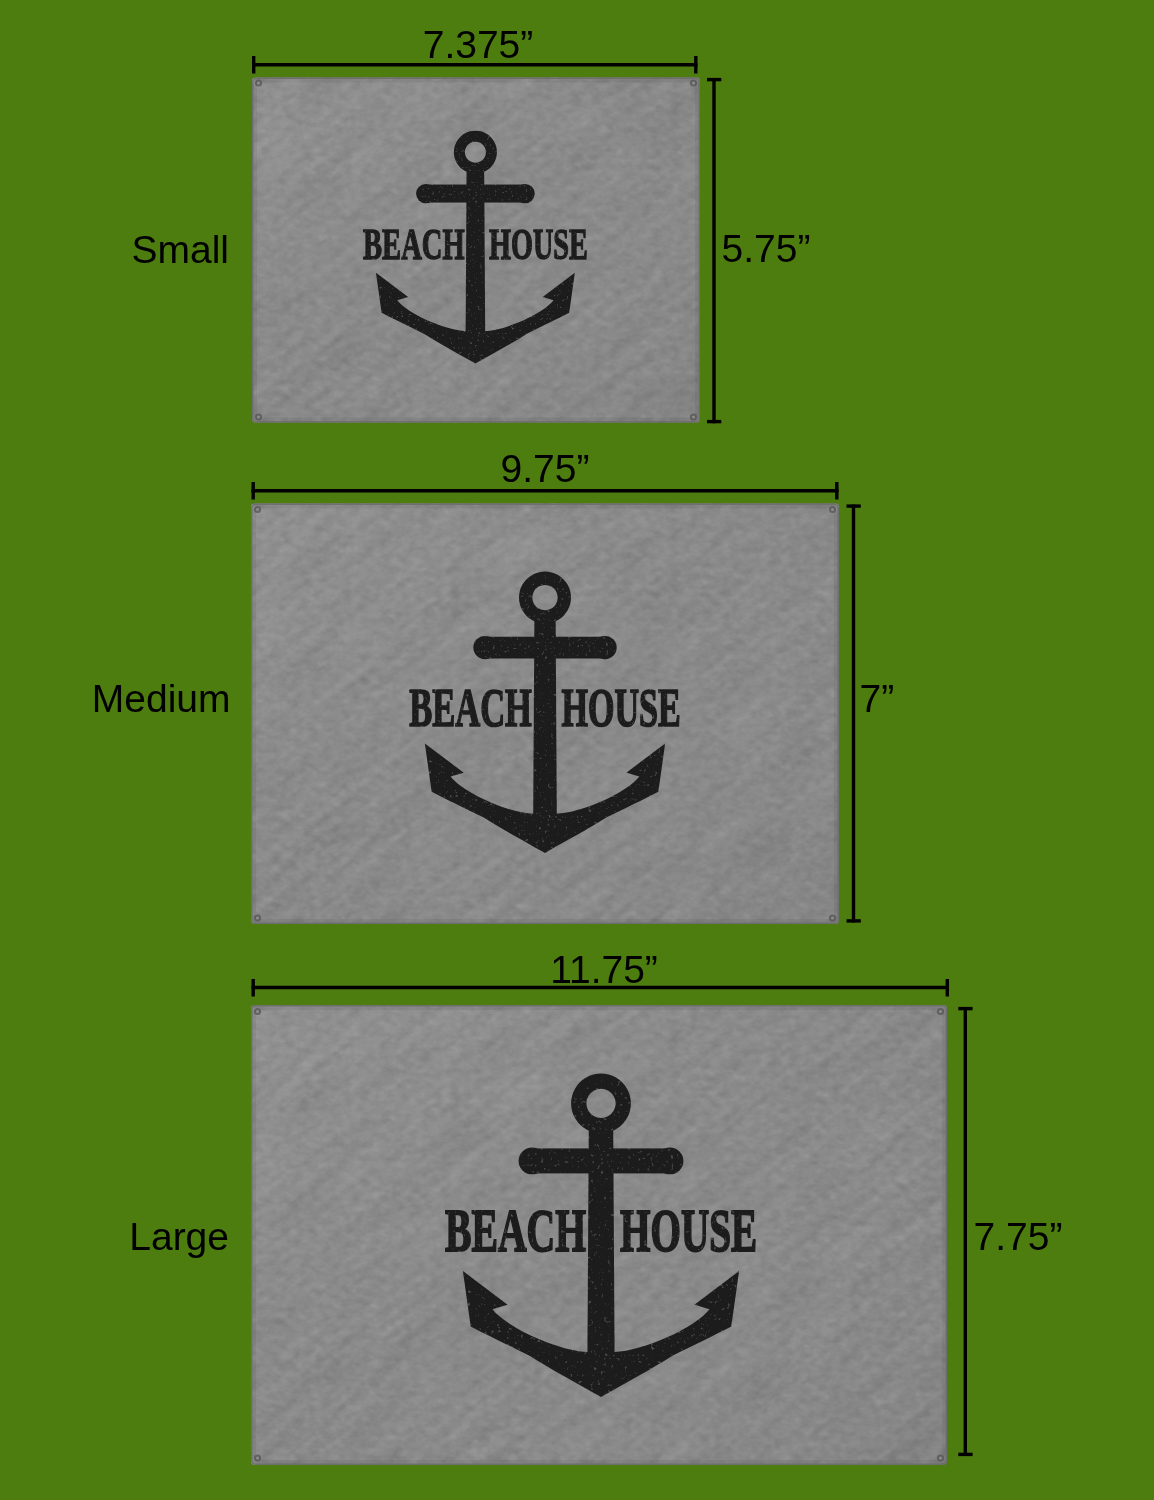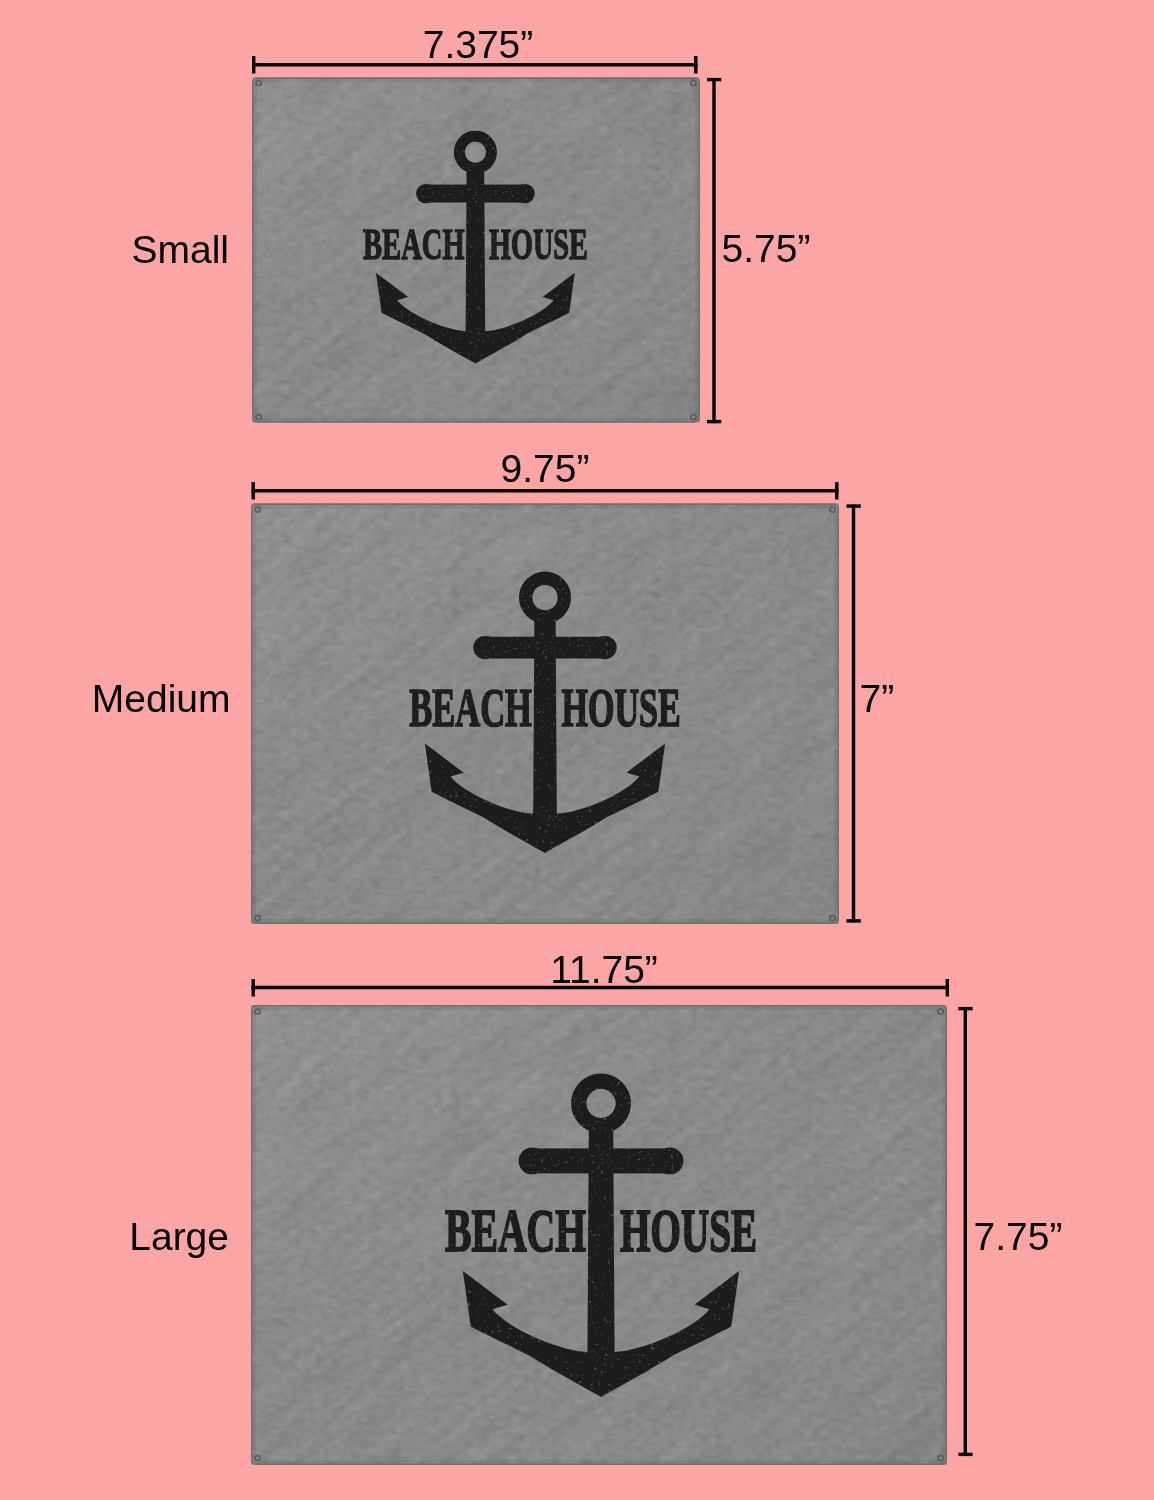--- a/index.html
+++ b/index.html
@@ -1,16 +1,16 @@
 <!DOCTYPE html>
 <html><head>
 <meta charset="utf-8">
 <style>
   html,body{margin:0;padding:0;background:#ffffff;}
-  #canvas{position:relative;width:1154px;height:1500px;background:#fca5a5;overflow:hidden;}
+  #canvas{position:relative;width:1154px;height:1500px;background:#4d7c0f;overflow:hidden;}
   svg{display:block;}
 </style>
 </head>
 <body>
 <div id="canvas">
 <svg width="1154" height="1500" viewBox="0 0 1154 1500" xmlns="http://www.w3.org/2000/svg">
 <defs>
 
   <filter id="fw" x="0%" y="0%" width="100%" height="100%">
     <feTurbulence type="fractalNoise" baseFrequency="0.11 0.16" numOctaves="3" seed="11"></feTurbulence>

